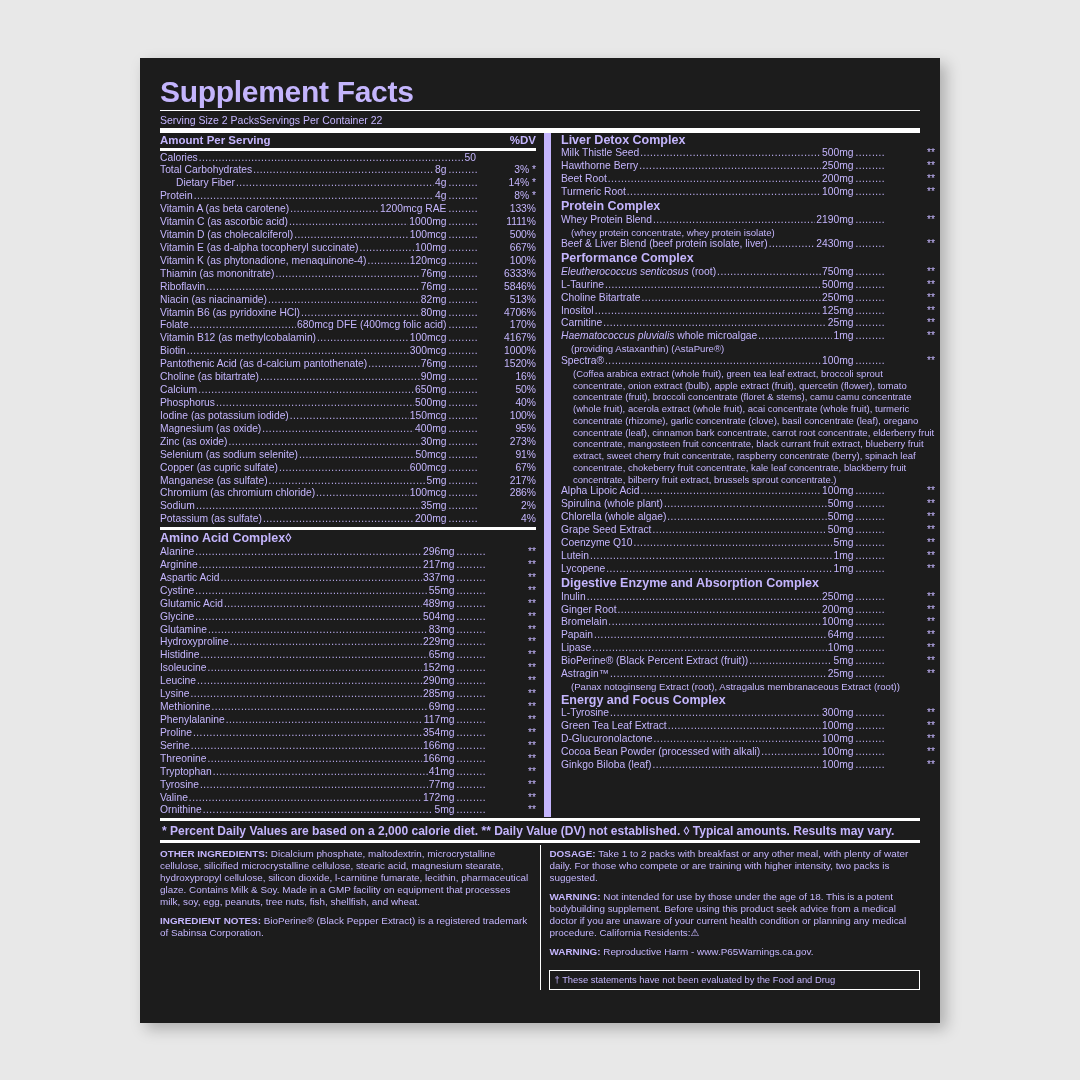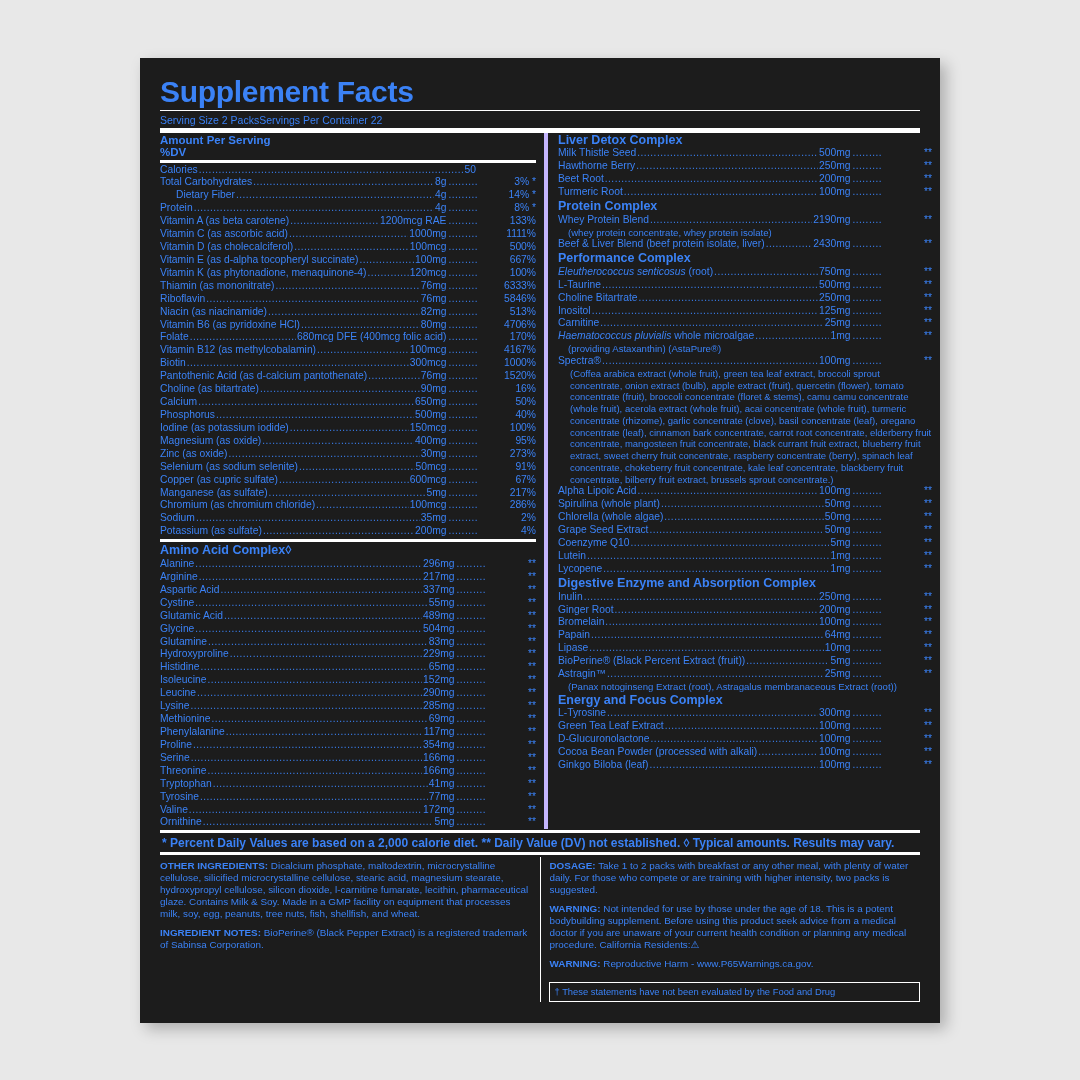--- a/index.html
+++ b/index.html
@@ -7,21 +7,21 @@
     width: 1080px; height: 1080px;
     background: #e8e8e8;
     font-family: "Liberation Sans", sans-serif;
   }
   #panel {
     position: absolute;
     left: 140px; top: 58px;
     width: 800px; height: 965px;
     background: #1c1c1c;
     box-shadow: 6px 6px 14px rgba(0,0,0,0.25);
-    color: #3b82f6;
+    color: #c4b5fd;
     overflow: hidden;
   }
   .inner {
     position: absolute;
     left: 18px; top: 12px;
     width: 764px;
     height: 941px;
   }
   .title {
     font-size: 30px;
@@ -42,28 +42,27 @@
   }
   .thickrule {
     border-bottom: 5px solid #ffffff;
     margin: 2px 2px 0 2px;
   }
   .cols {
     display: flex;
     margin-top: 0px;
   }
   .colL { width: 380px; padding-right: 6px; }
-  .colR { width: 378px; padding-left: 8px; border-left: 4px solid #c4b5fd; }
+  .colR { width: 378px; padding-left: 8px; border-left: 7px solid #c4b5fd; }
   .hdrrow {
     display: flex;
     justify-content: space-between;
     font-weight: bold;
     font-size: 11.5px;
     padding: 1px 2px 1px 2px;
-    flex-direction: column;
   }
   .medrule { border-bottom: 3px solid #ffffff; margin: 1px 2px; }
   .grouphdr {
     font-weight: bold;
     font-size: 12.5px;
     padding: 0 2px;
     line-height: 1.18;
   }
   .line {
     display: flex;

